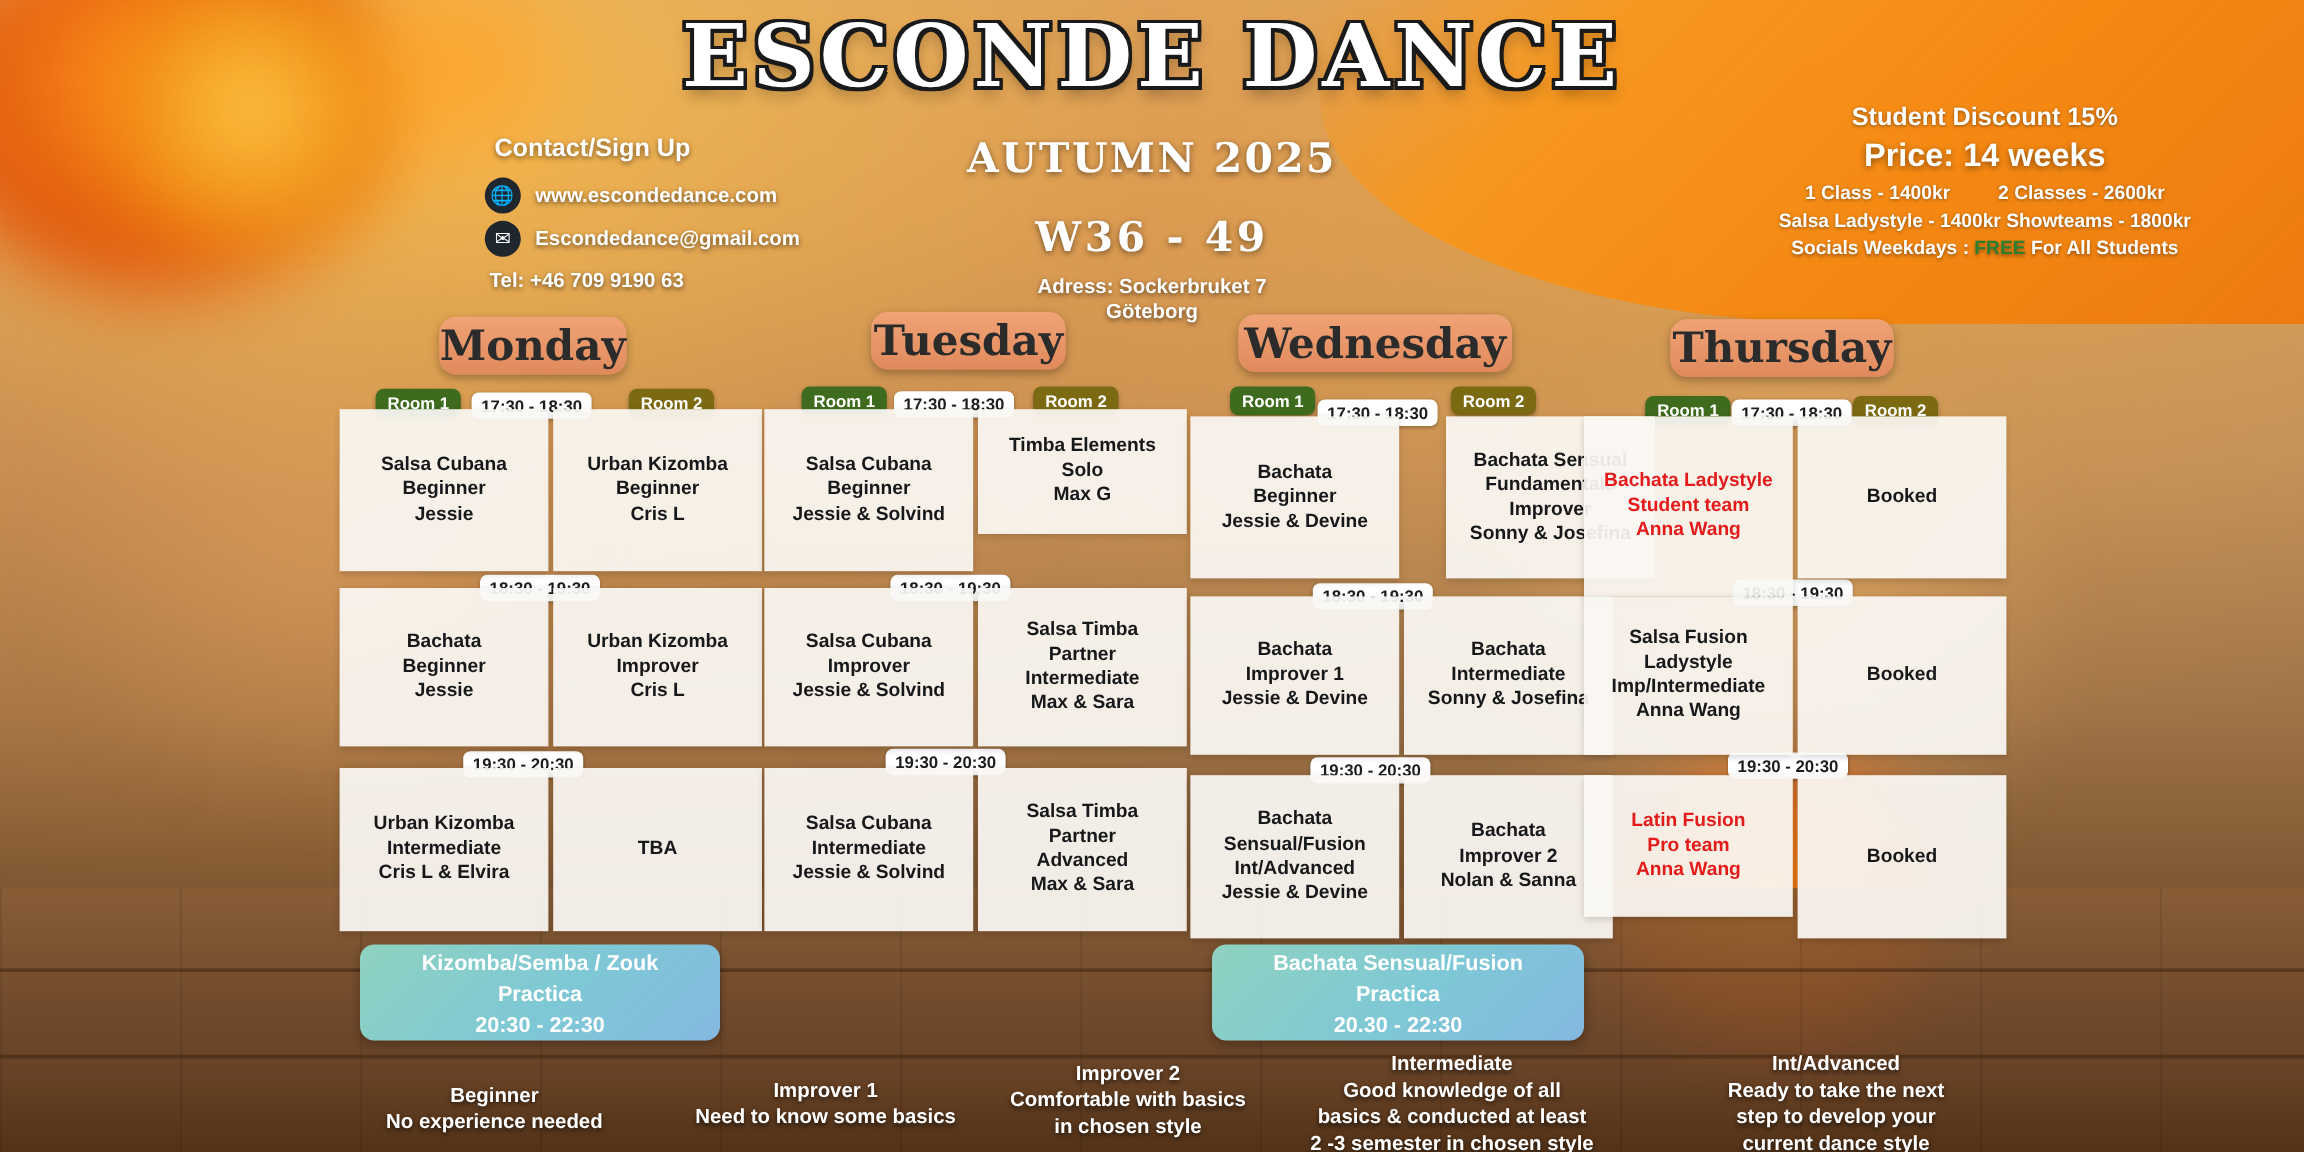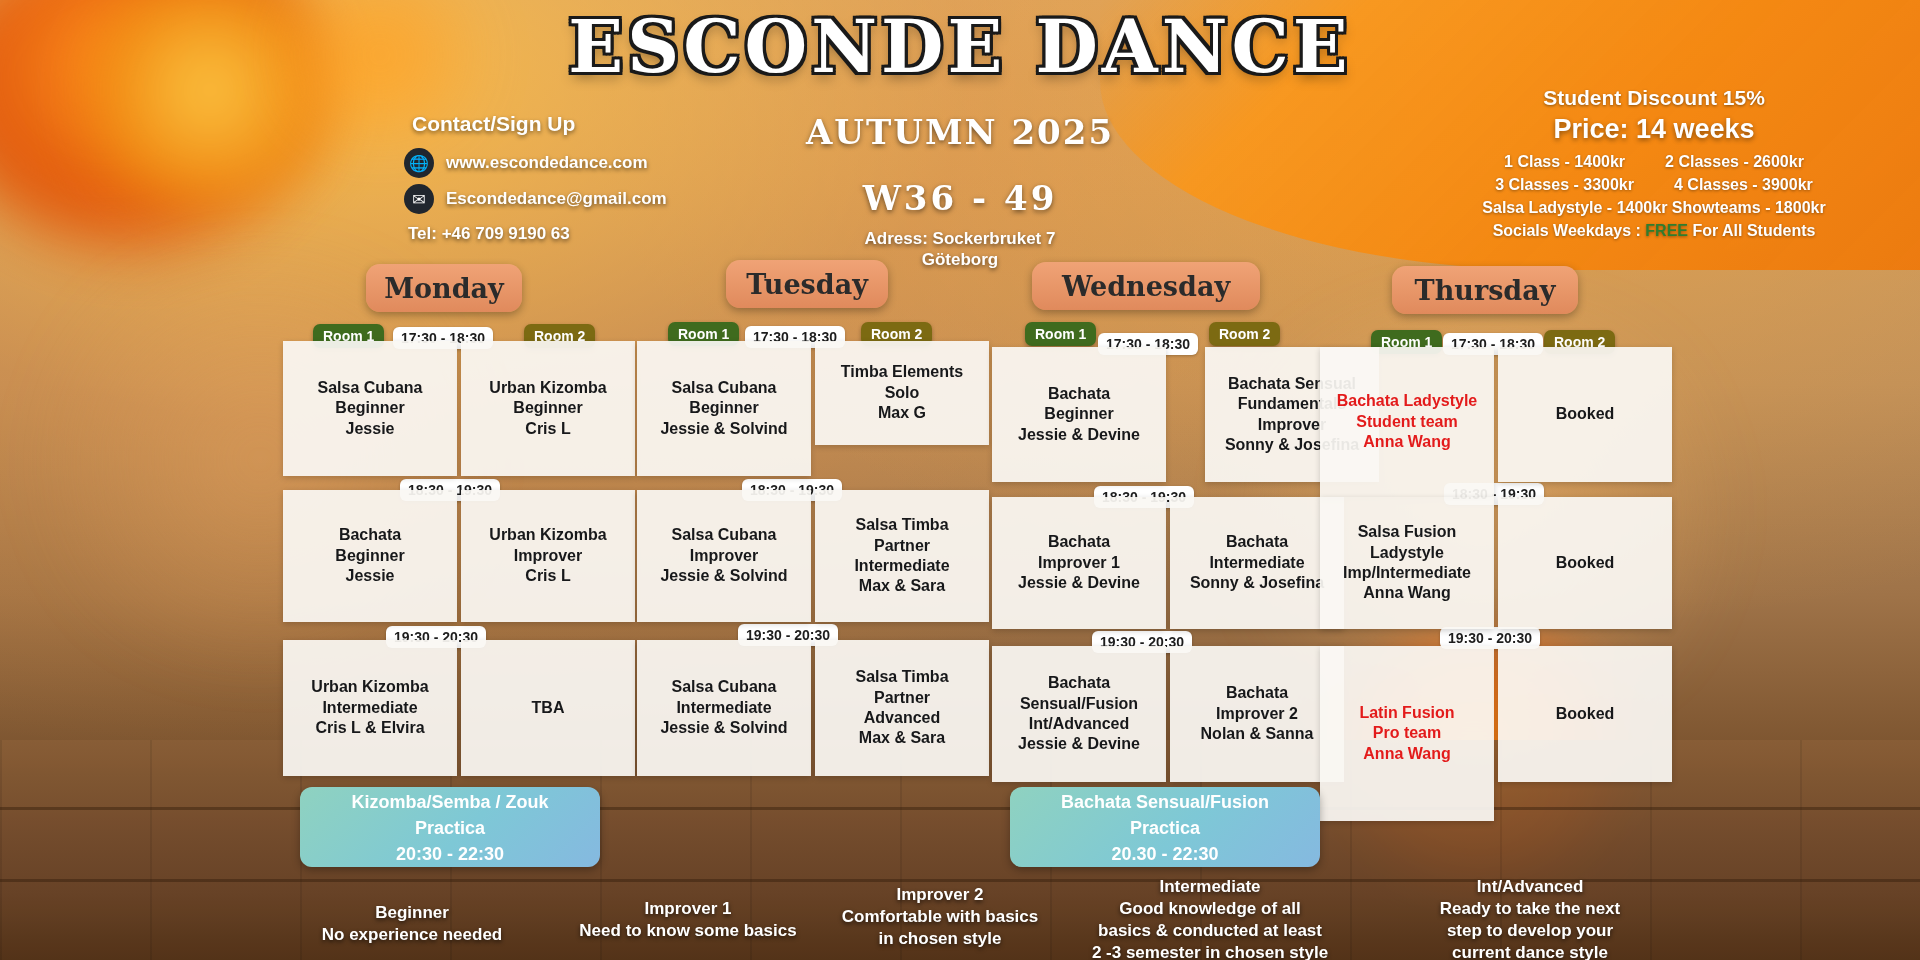--- a/index.html
+++ b/index.html
@@ -71,21 +71,21 @@
   .prow{display:flex;justify-content:center;gap:40px;font-size:16px;font-weight:700;margin:5px 0;text-shadow:0 1px 3px rgba(0,0,0,.4);}
   .pline{font-size:16px;font-weight:700;margin:5px 0;text-shadow:0 1px 3px rgba(0,0,0,.4);}
   .free{color:#2f7d2f;}
 
   
   .dayhdr{
     position:absolute;height:48px;border-radius:14px;
     background:linear-gradient(180deg,#f0a376,#e08a5c);
     box-shadow:0 3px 8px rgba(0,0,0,.3);
     display:flex;align-items:center;justify-content:center;
-    color:#2b2b2b;font-size:27px;font-weight:700;
+    color:#2b2b2b;font-size:35px;font-weight:700;
     font-family:"DejaVu Serif", serif;
   }
 
   
   .room{
     position:absolute;height:24px;border-radius:7px;padding:0 10px;
     display:flex;align-items:center;justify-content:center;
     color:#fff;font-size:14px;font-weight:700;box-shadow:0 2px 4px rgba(0,0,0,.3);
   }
   .room1{background:#3f6b1e;}
@@ -157,24 +157,20 @@
   <div class="tel">Tel: +46 709 9190 63</div>
 </div>
 
 <div class="pricebox">
   <div class="disc">Student Discount 15%</div>
   <div class="priceh">Price: 14 weeks</div>
   <div class="prow">
     <span>1 Class - 1400kr</span>
     <span>2 Classes - 2600kr</span>
   </div>
-  <div class="prow">
-    <span>3 Classes -  3300kr</span>
-    <span>4 Classes - 3900kr</span>
-  </div>
   <div class="pline">Salsa Ladystyle  - 1400kr Showteams - 1800kr</div>
   <div class="pline">
     <span>Socials Weekdays : </span><span class="free">FREE</span><span> For All Students</span>
   </div>
 </div>
 
 <div class="dayhdr" style="left:366px;top:264px;width:156px;">Monday</div>
 <div class="dayhdr" style="left:726px;top:260px;width:162px;">Tuesday</div>
 <div class="dayhdr" style="left:1032px;top:262px;width:228px;">Wednesday</div>
 <div class="dayhdr" style="left:1392px;top:266px;width:186px;">Thursday</div>
@@ -317,21 +313,21 @@
 <div class="cell" style="left:1320px;top:497px;width:174px;height:132px;">
   <div>Salsa Fusion</div>
   <div>Ladystyle</div>
   <div>Imp/Intermediate</div>
   <div>Anna Wang</div>
 </div>
 <div class="cell" style="left:1498px;top:497px;width:174px;height:132px;">
   <div>Booked</div>
 </div>
 
-<div class="cell red" style="left:1320px;top:646px;width:174px;height:175px;">
+<div class="cell red" style="left:1320px;top:646px;width:174px;height:118px;">
   <div>Latin Fusion</div>
   <div>Pro team</div>
   <div>Anna Wang</div>
 </div>
 <div class="cell" style="left:1498px;top:646px;width:174px;height:136px;">
   <div>Booked</div>
 </div>
 
 <div class="practica" style="left:300px;top:787px;width:300px;height:80px;">
   <div>Kizomba/Semba / Zouk</div>

